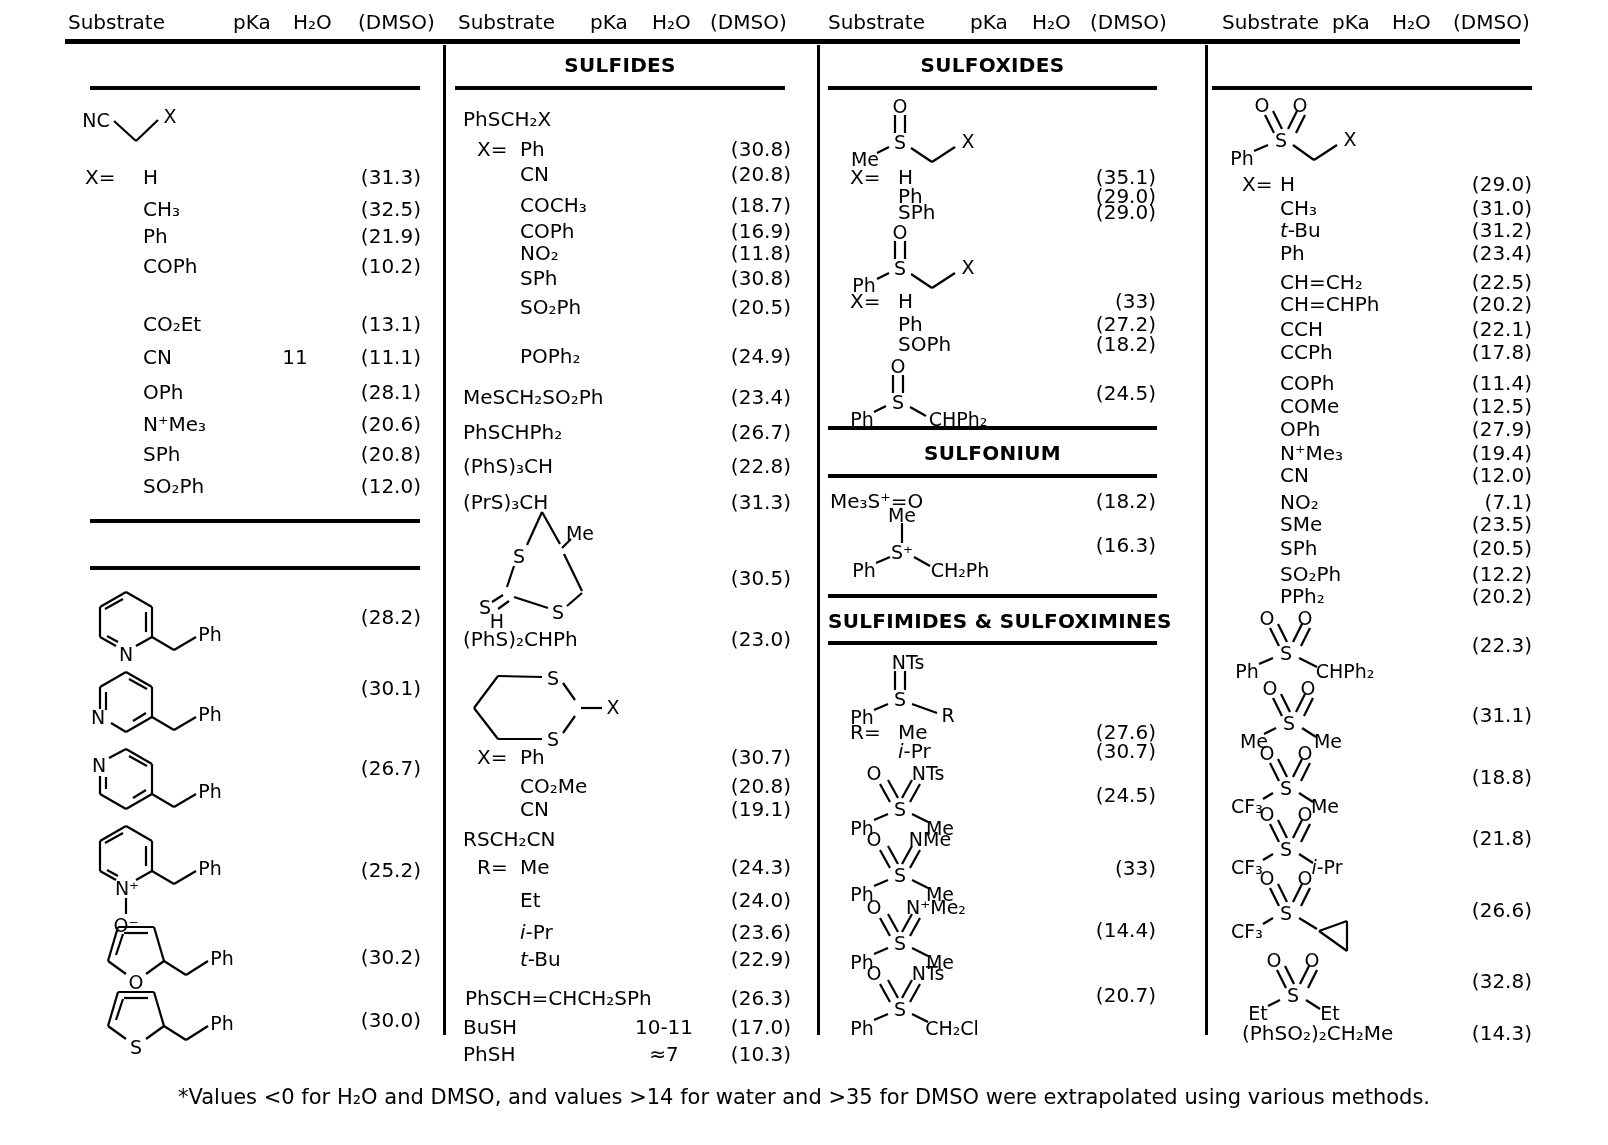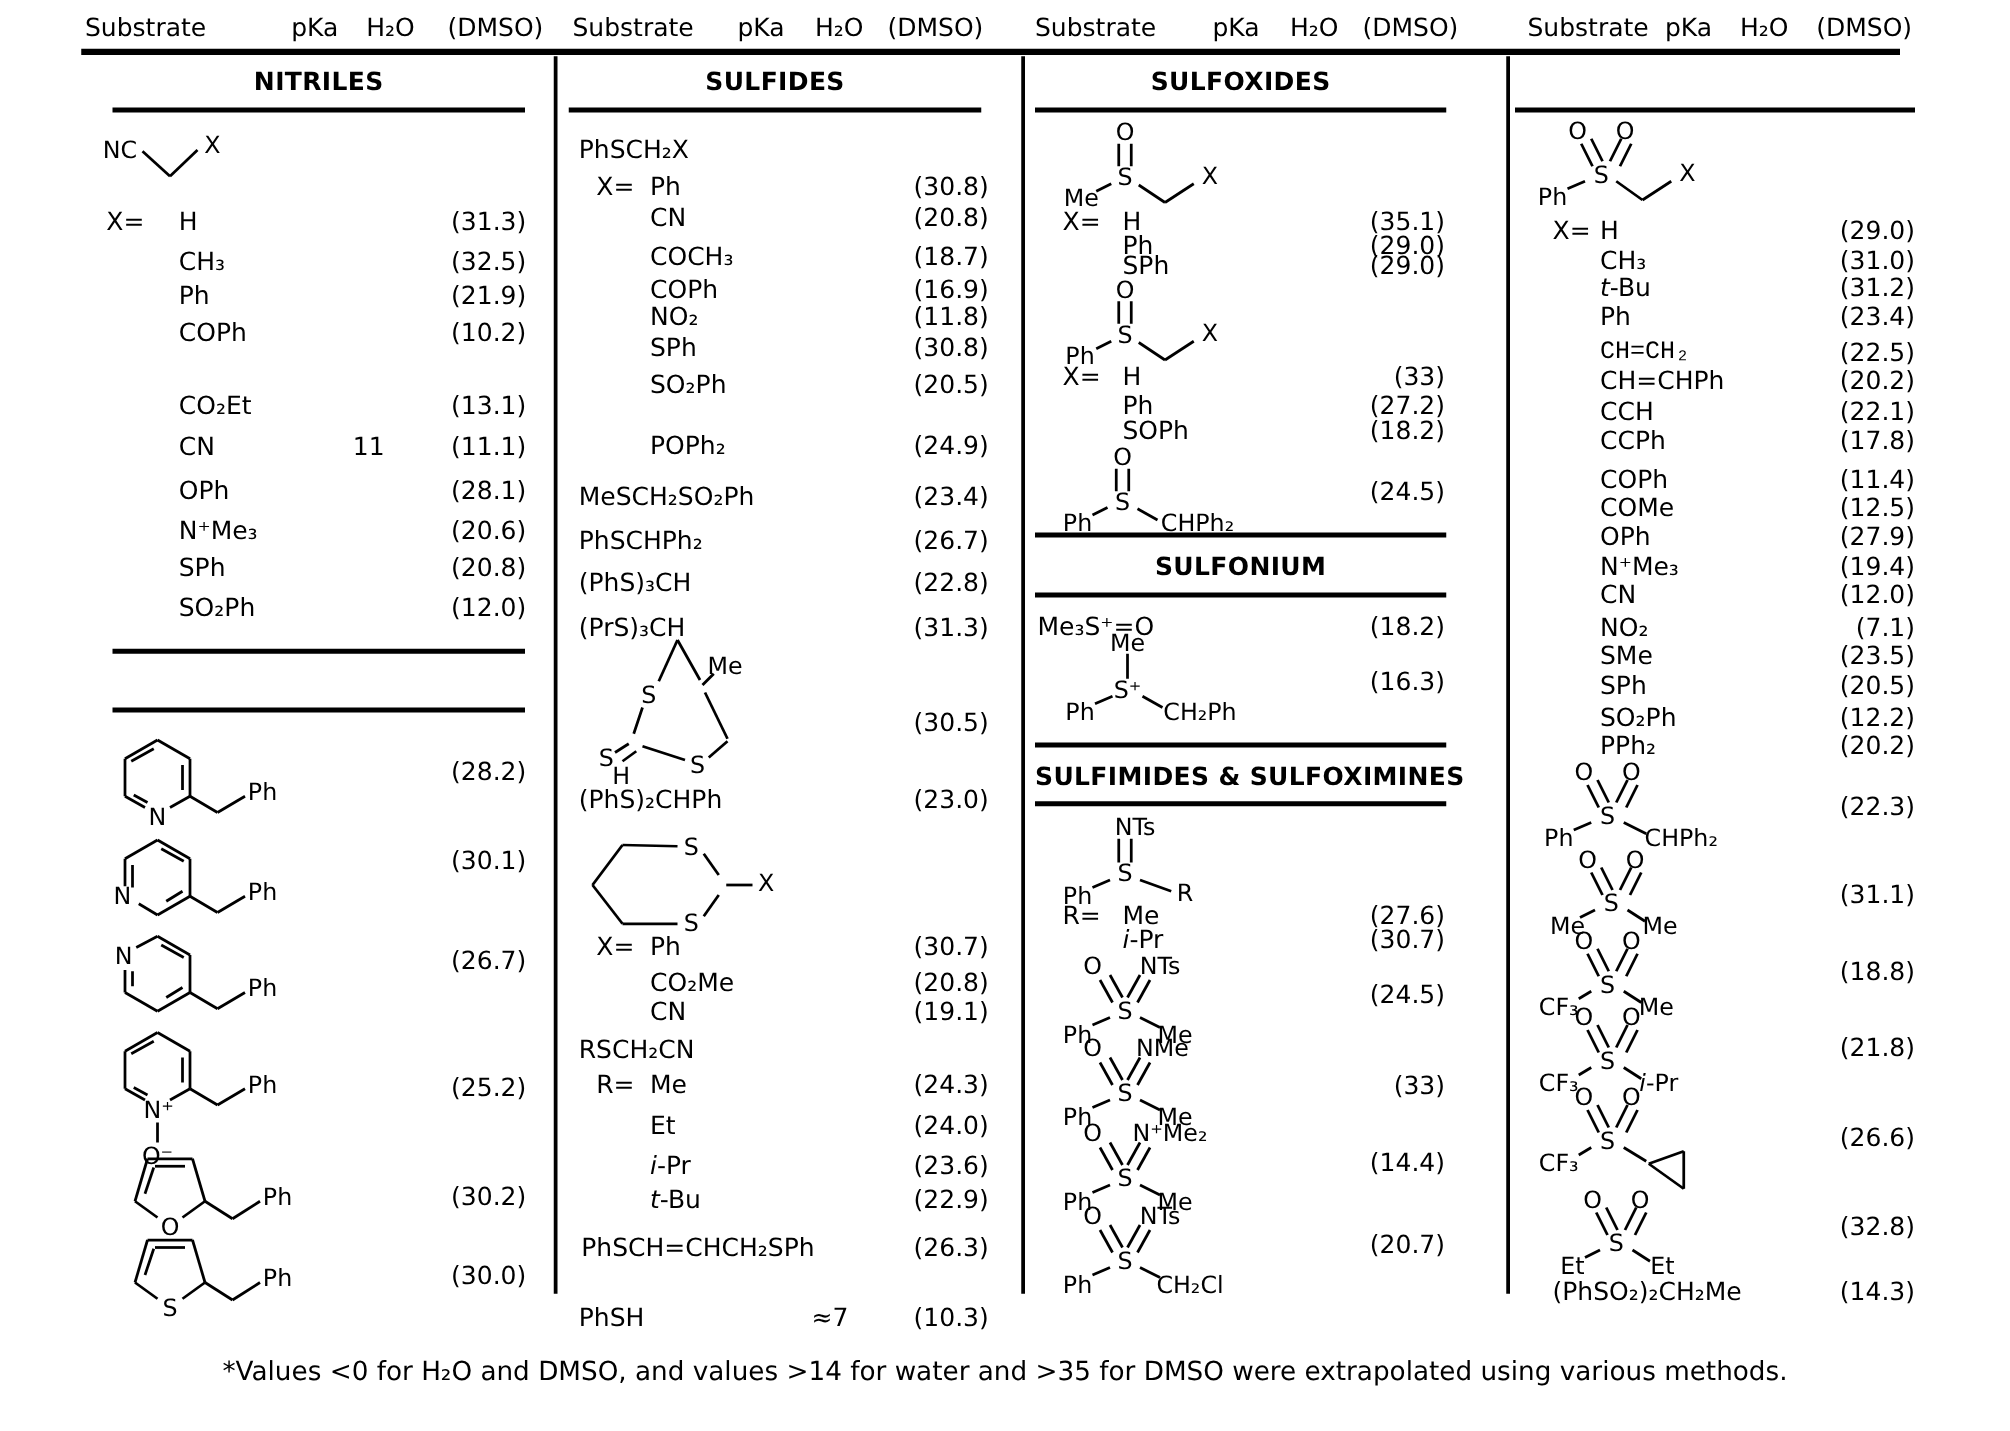--- a/index.html
+++ b/index.html
@@ -40,21 +40,20 @@
     <span class="hdr-span" style="left: 970px;">pKa</span>
     <span class="hdr-span" style="left: 1032px;">H₂O</span>
     <span class="hdr-span" style="left: 1090px;">(DMSO)</span>
     <span class="hdr-span" style="left: 1222px;">Substrate</span>
     <span class="hdr-span" style="left: 1332px;">pKa</span>
     <span class="hdr-span" style="left: 1392px;">H₂O</span>
     <span class="hdr-span" style="left: 1453px;">(DMSO)</span>
   </div>
 <div id="cols">
     <div class="col" style="left: 65px; width: 356px;">
-      <div class="sec-title" style="top: 53px; left: 25px; width: 330px;">NITRILES</div>
       <div class="rule" style="top: 86px; left: 25px; width: 330px;"></div>
       <svg width="130" height="46" style="left: 15px; top: 103px;">
         <line x1="34" y1="18" x2="56" y2="38"></line>
         <line x1="56" y1="38" x2="78" y2="17"></line>
         <text x="16" y="17" dominant-baseline="central">NC</text>
         <text x="90" y="13" dominant-baseline="central">X</text>
       </svg>
       <div class="trow" style="top: 165px;">
         <span style="left: 20px;">X=</span>
         <span style="left: 78px;">H</span>
@@ -312,20 +311,25 @@
         <span class="pkas">(23.6)</span>
       </div>
       <div class="trow" style="top: 947px;">
         <span style="left: 65px;"><i>t</i>-Bu</span>
         <span class="pkas">(22.9)</span>
       </div>
       <div class="trow" style="top: 986px;">
         <span style="left: 10px;">PhSCH=CHCH₂SPh</span>
         <span class="pkas">(26.3)</span>
       </div>
+      <div class="trow" style="top: 1015px;">
+        <span style="left: 8px;">BuSH</span>
+        <span style="left: 150px; width: 118px; text-align: center;">10-11</span>
+        <span class="pkas">(17.0)</span>
+      </div>
       <div class="trow" style="top: 1042px;">
         <span style="left: 8px;">PhSH</span>
         <span style="left: 150px; width: 118px; text-align: center;">≈7</span>
         <span class="pkas">(10.3)</span>
       </div>
     </div>
     <div class="col" style="left: 825px; width: 331px;">
       <div class="sec-title" style="top: 53px; left: 3px; width: 329px;">SULFOXIDES</div>
       <div class="rule" style="top: 86px; left: 3px; width: 329px;"></div>
       <svg width="150" height="80" style="left: 15px; top: 96px;">
@@ -510,21 +514,21 @@
       </div>
       <div class="trow" style="top: 218px;">
         <span style="left: 68px;"><i>t</i>-Bu</span>
         <span class="pkas">(31.2)</span>
       </div>
       <div class="trow" style="top: 241px;">
         <span style="left: 68px;">Ph</span>
         <span class="pkas">(23.4)</span>
       </div>
       <div class="trow" style="top: 270px;">
-        <span style="left: 68px; font-family: Liberation Mono, monospace;">CH=CH₂</span>
+        <span style="left: 68px;">CH=CH₂</span>
         <span class="pkas">(22.5)</span>
       </div>
       <div class="trow" style="top: 292px;">
         <span style="left: 68px;">CH=CHPh</span>
         <span class="pkas">(20.2)</span>
       </div>
       <div class="trow" style="top: 317px;">
         <span style="left: 68px;">CCH</span>
         <span class="pkas">(22.1)</span>
       </div>

